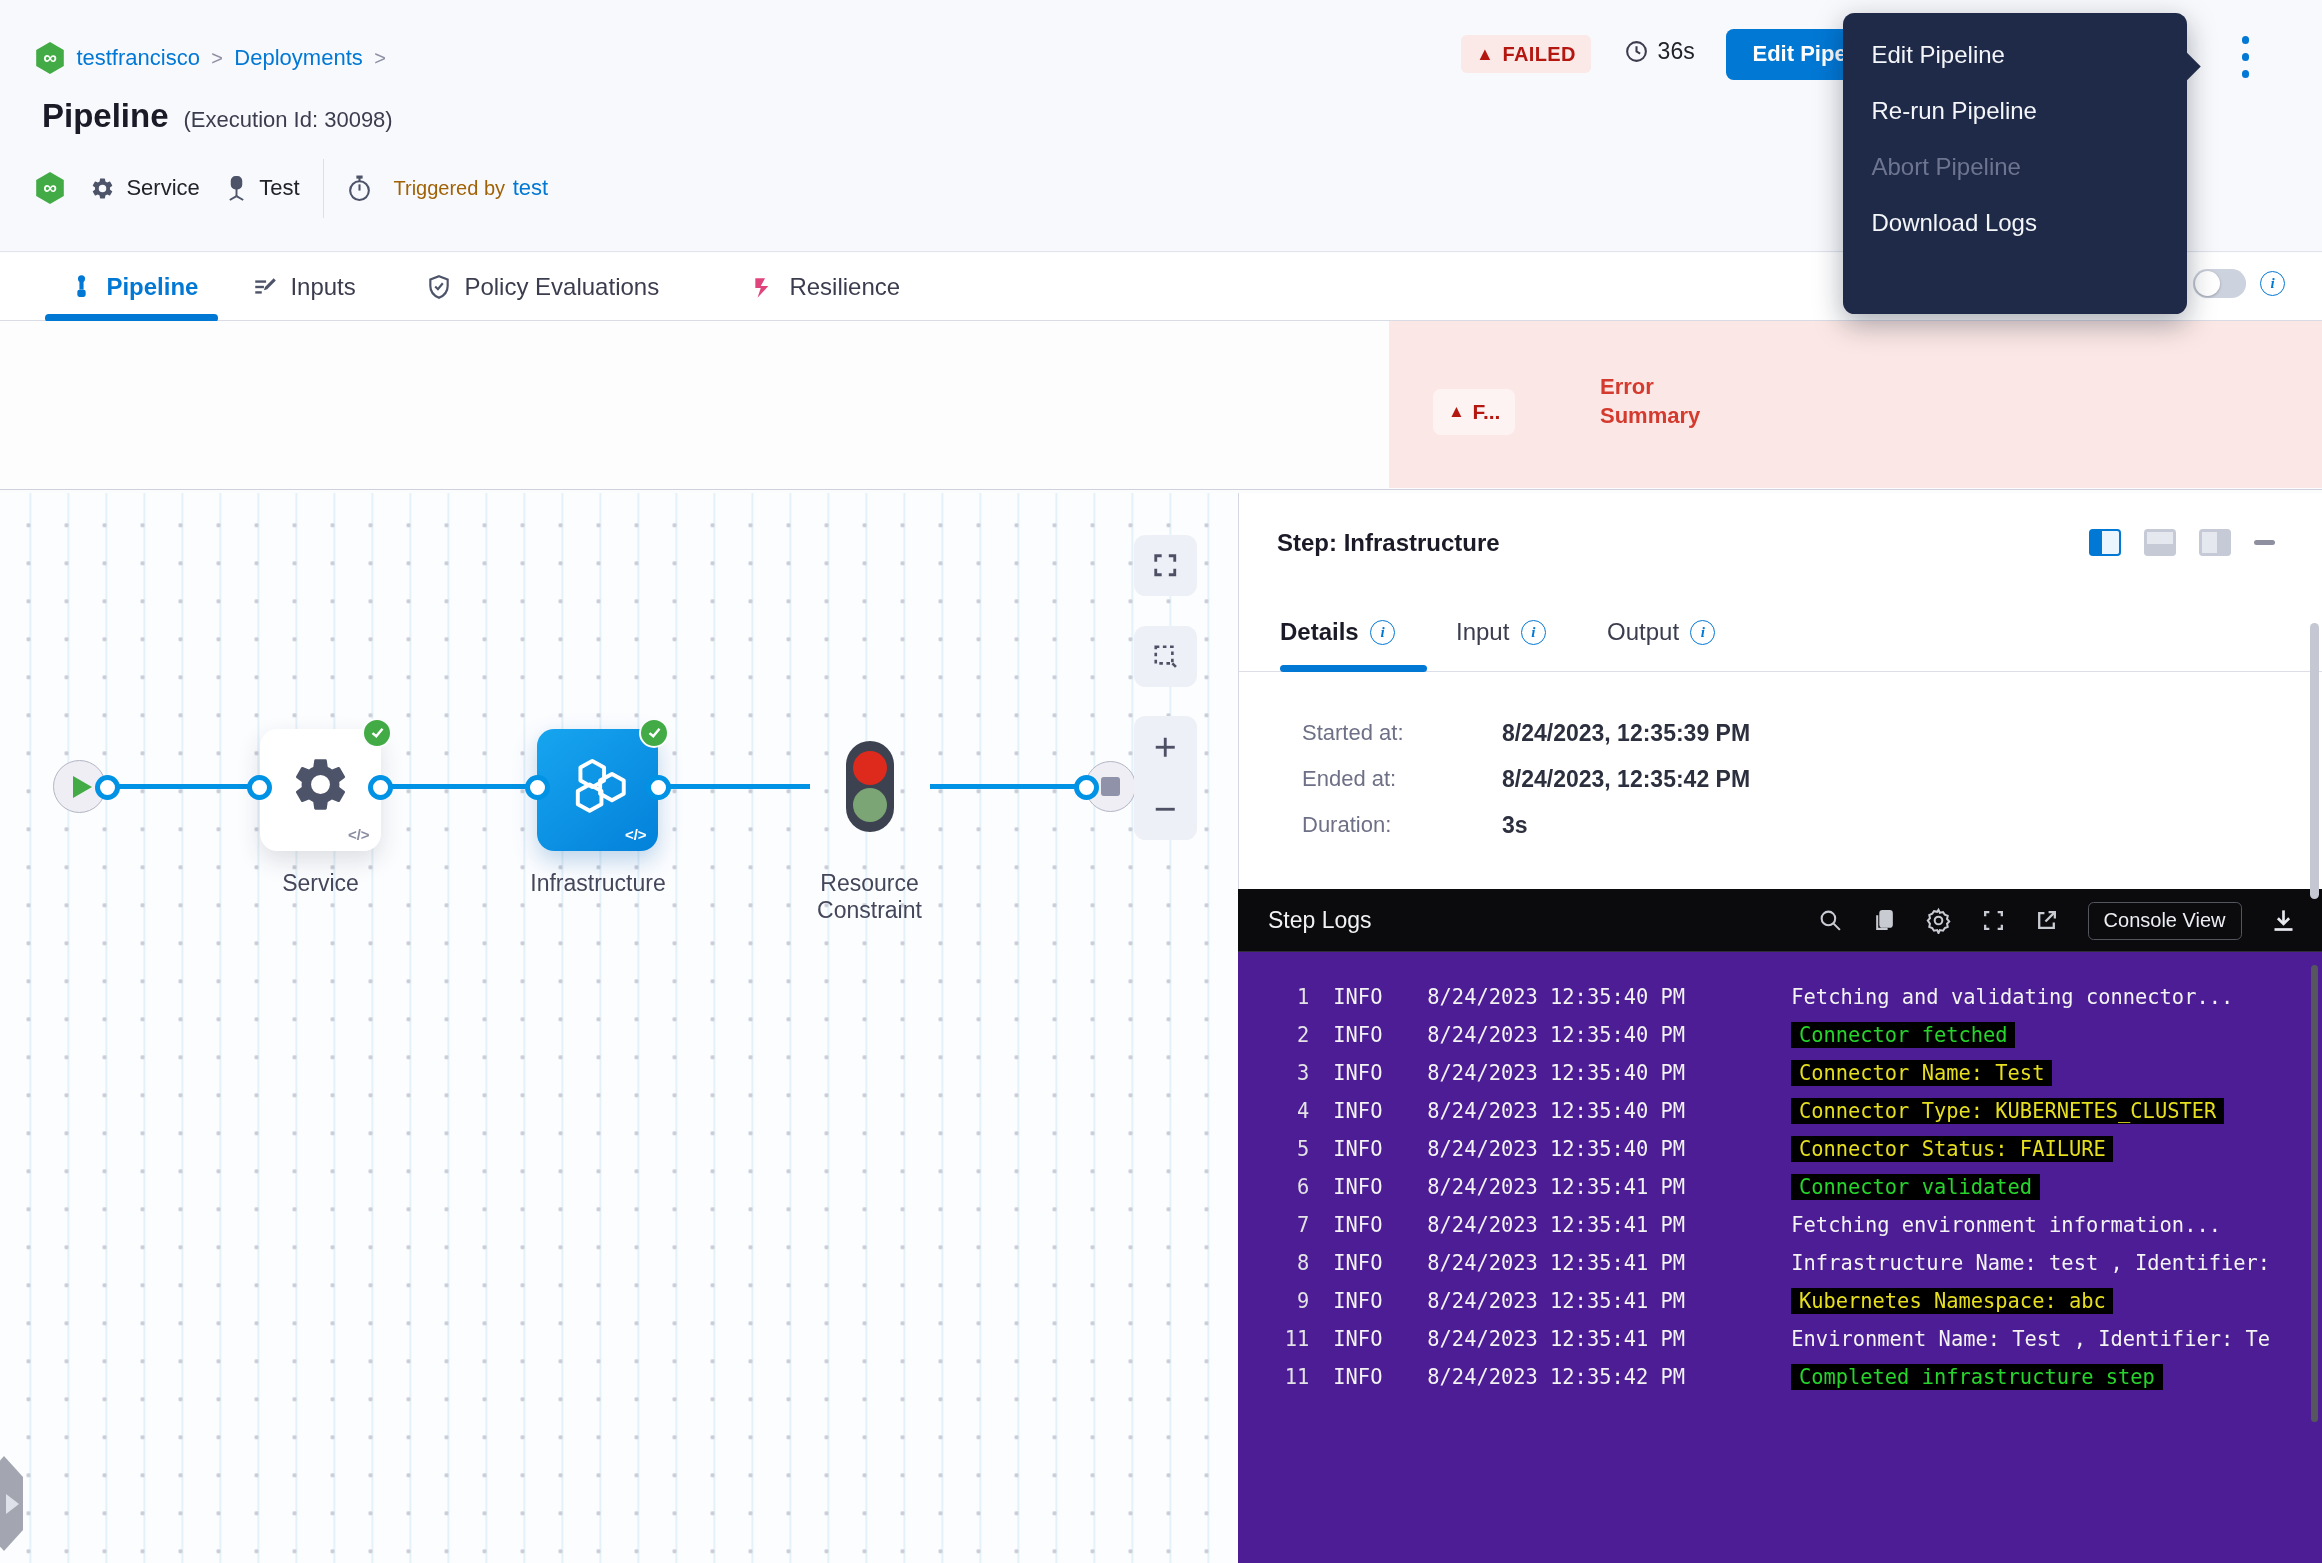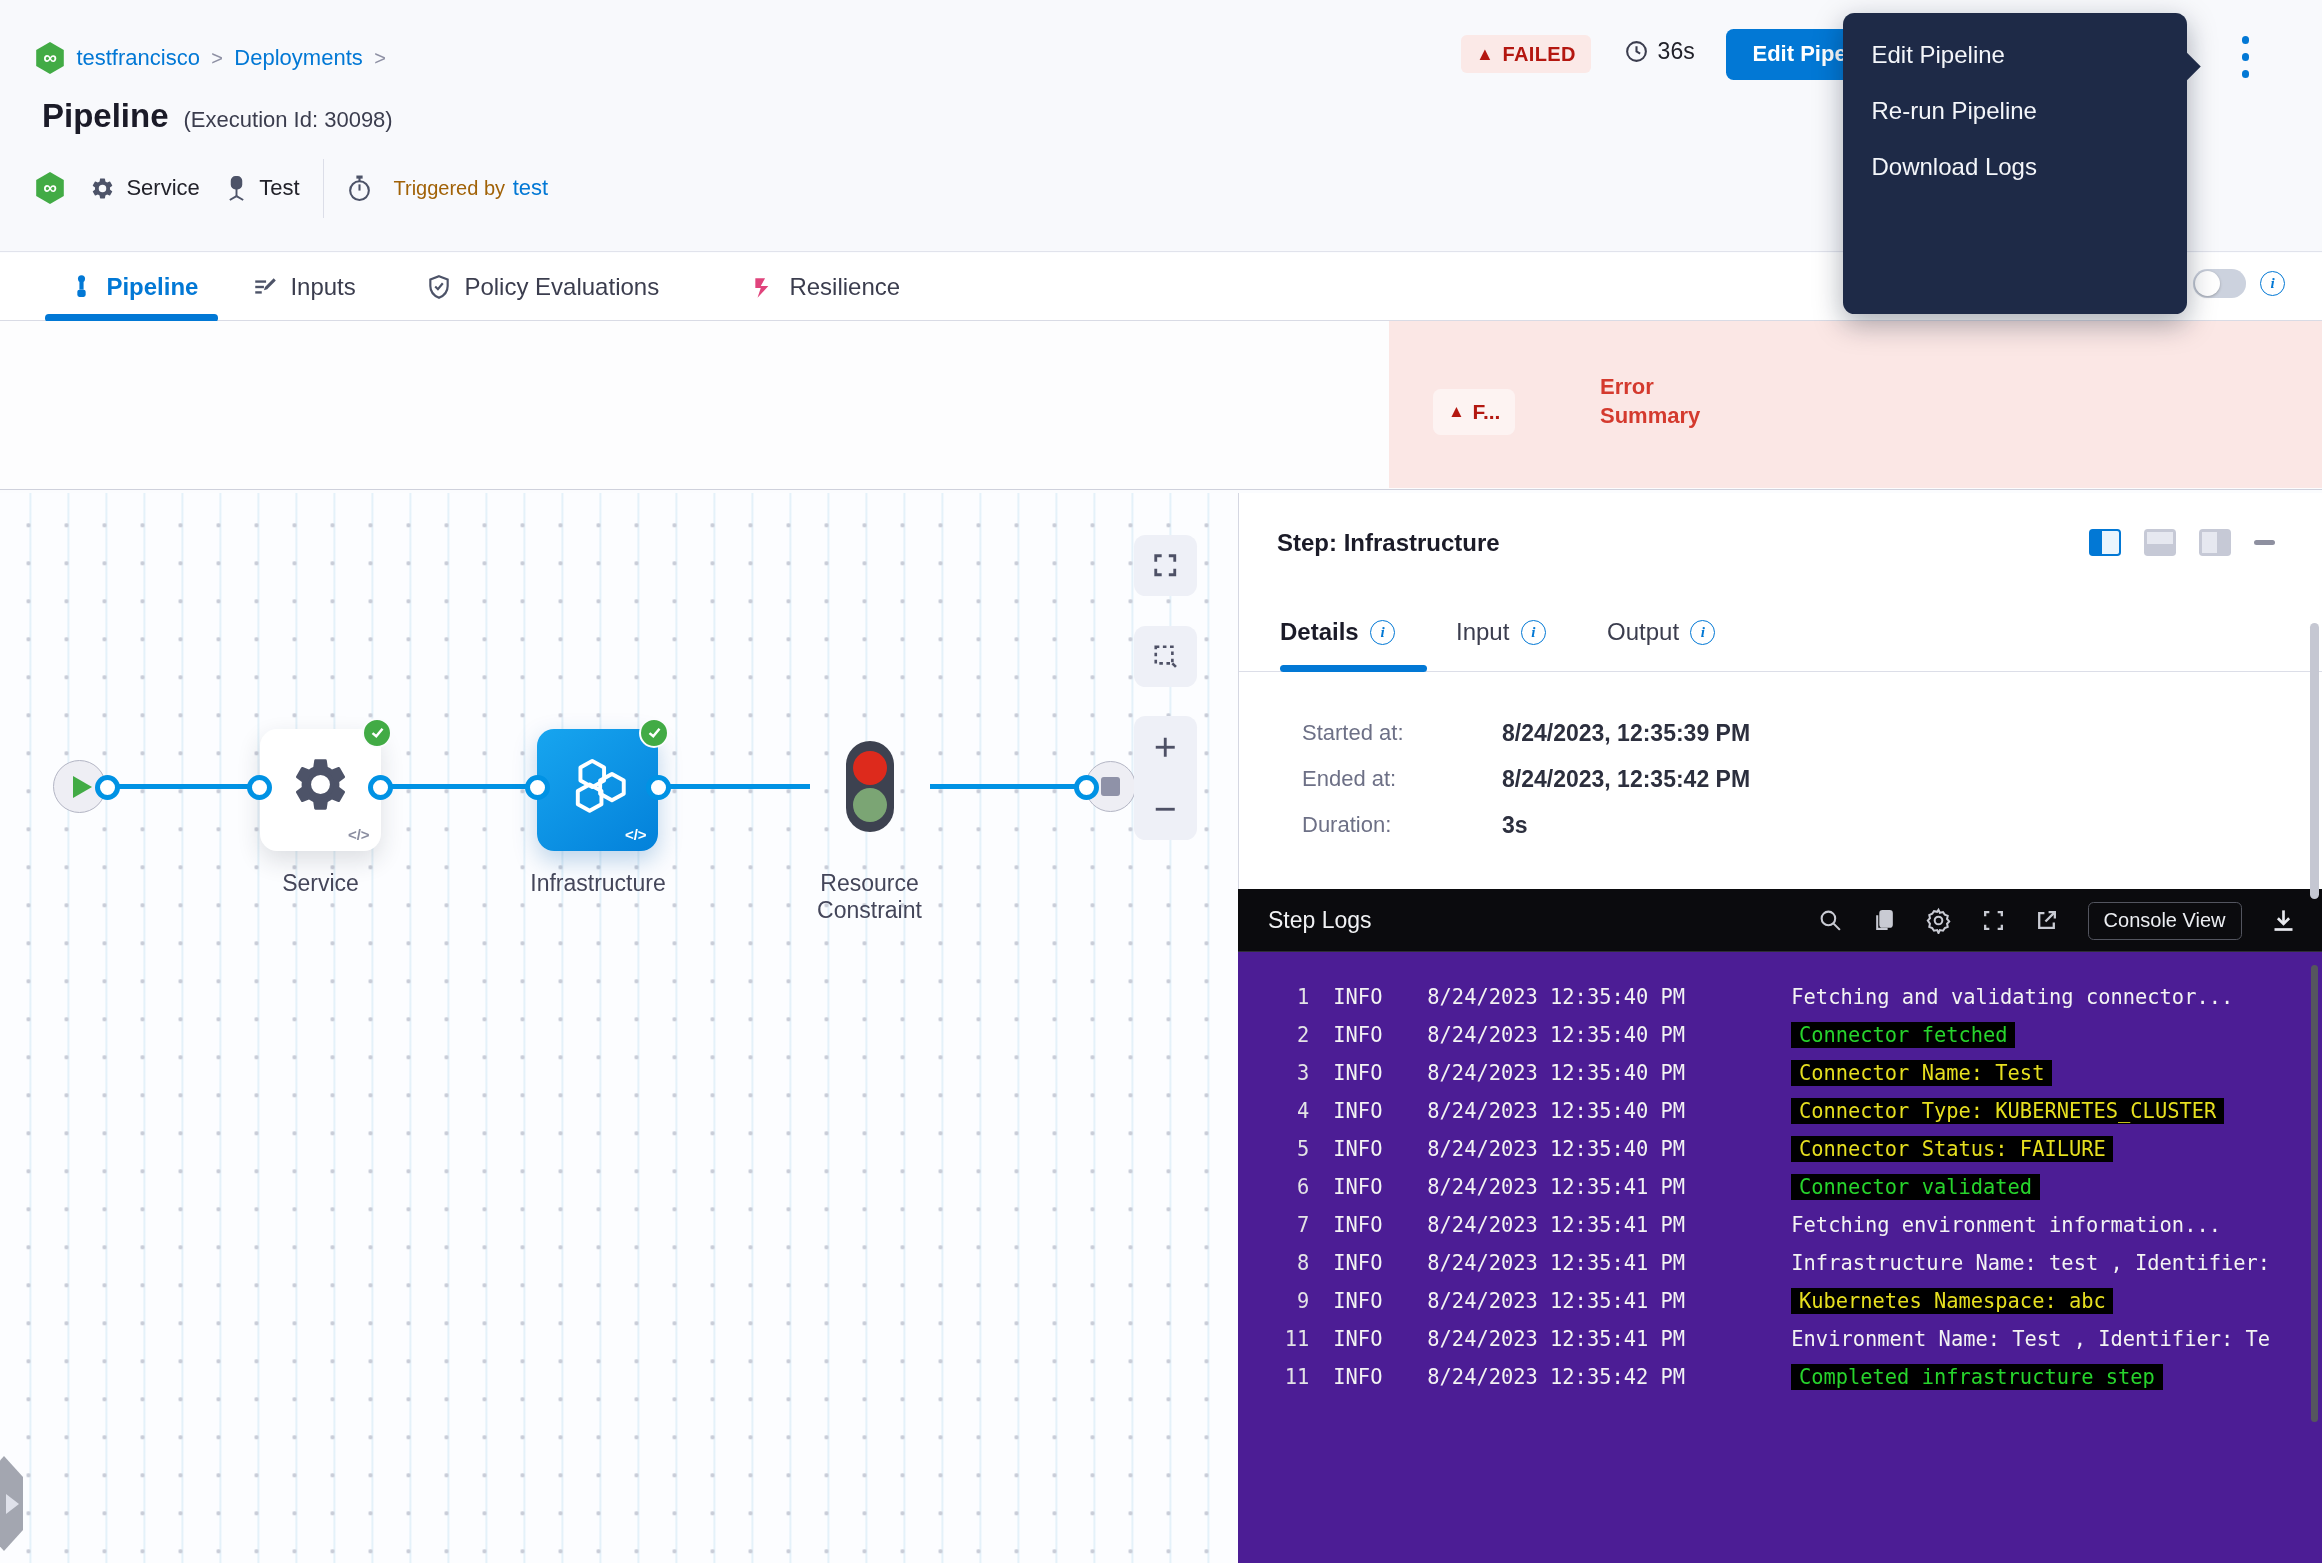--- a/index.html
+++ b/index.html
@@ -267,20 +267,21 @@
     <div class="kebab">
         <span></span>
         <span></span>
         <span></span>
       </div>
   </div>
 
   <div class="context-menu" id="context-menu">
       <div class="menu-item">Edit Pipeline</div>
       <div class="menu-item">Re-run Pipeline</div>
+      <div class="menu-item disabled">Abort Pipeline</div>
       <div class="menu-item">Download Logs</div>
     </div>
 
   <div class="tabbar">
     <div class="mtab active" style="left:69px">
       <svg width="25" height="25" viewBox="0 0 24 24" fill="#0278d5">
         <circle cx="12" cy="4.5" r="3.4"></circle>
           <rect x="10" y="7" width="4" height="8"></rect>
           <rect x="8" y="15" width="8" height="7" rx="2"></rect>
       </svg>

